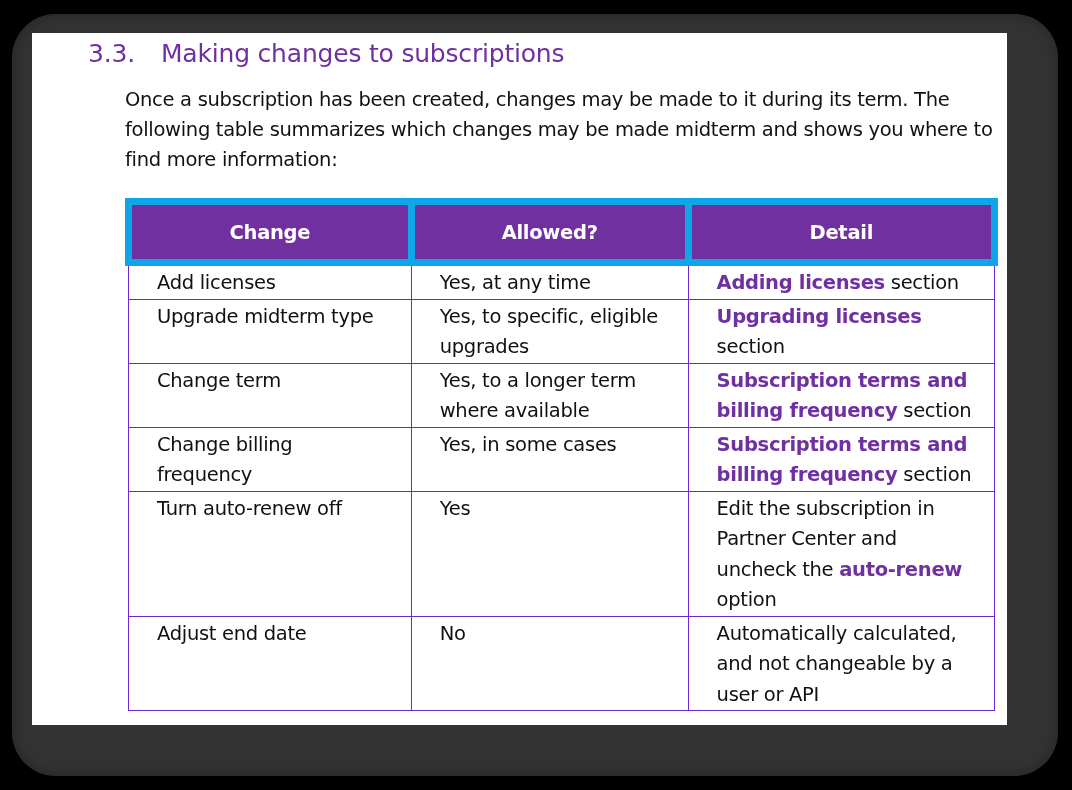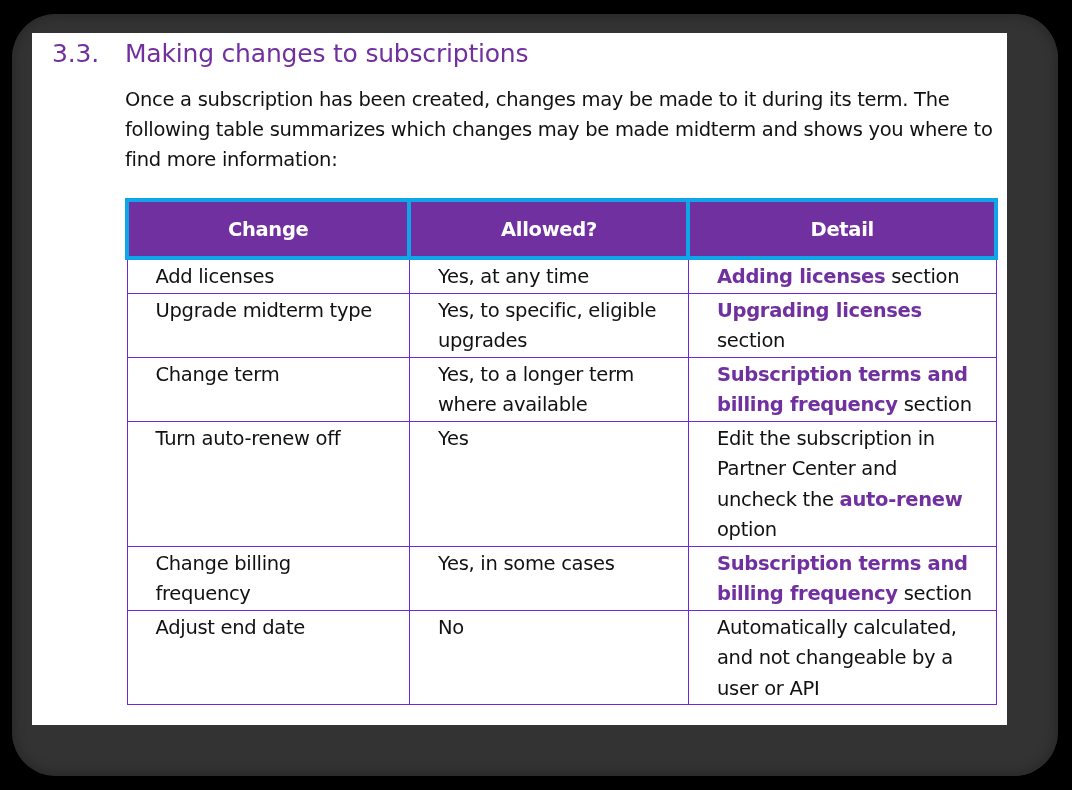--- a/index.html
+++ b/index.html
@@ -13,32 +13,32 @@
     box-shadow: 0 0 8px 4px #2a2a2a inset;
   }
   .page {
     position: absolute; left: 32px; top: 33px; width: 975px; height: 692px;
     background: #fff; overflow: hidden;
   }
   .heading {
     position: absolute; left: 20px; top: 6px; font-size: 25px; color: #7030a0;
     white-space: nowrap; letter-spacing: -0.2px;
   }
-  .heading .num { display: inline-block; width: 73px; }
+  .heading .num { display: inline-block; width: 73px; margin-left: 36px; }
   .intro {
     position: absolute; left: 93px; top: 52px; width: 880px;
     font-size: 19.5px; line-height: 30px; color: #111; letter-spacing: -0.3px;
   }
   table.changes {
     position: absolute; left: 93px; top: 165px; width: 873px;
     border-collapse: collapse; font-size: 19.5px; color: #111; letter-spacing: -0.3px;
   }
   table.changes th {
     background: #7030a0; color: #fff; font-weight: bold; height: 54px;
-    border: 4px solid #0ea5e9; font-size: 19.5px; text-align: center; padding: 0;
+    border: 7px solid #0ea5e9; font-size: 19.5px; text-align: center; padding: 0;
   }
   table.changes td {
     border: 1px solid #6d28d9; vertical-align: top; padding: 2px 8px 0 28px;
     line-height: 30.5px;
   }
   table.changes td.c3 { padding-left: 28px; }
   .col1 { width: 282px; }
   .col2 { width: 282px; }
   .col3 { width: 309px; }
   .link { color: #7030a0; font-weight: bold; }
@@ -71,28 +71,28 @@
         <td>Upgrade midterm type</td>
         <td style="padding-right:23px">Yes, to specific, eligible upgrades</td>
         <td class="c3" style="padding-right:60px"><span class="link">Upgrading licenses</span><span> section</span></td>
       </tr>
       <tr>
         <td>Change term</td>
         <td style="padding-right:30px">Yes, to a longer term where available</td>
         <td class="c3" style="padding-right:20px"><span class="link">Subscription terms and billing frequency</span><span> section</span></td>
       </tr>
       <tr>
+        <td style="padding-right:90px">Change billing frequency</td>
+        <td>Yes, in some cases</td>
+        <td class="c3" style="padding-right:20px"><span class="link">Subscription terms and billing frequency</span><span> section</span></td>
+      </tr>
+      <tr>
         <td style="height:120px">Turn auto-renew off</td>
         <td>Yes</td>
         <td class="c3" style="padding-right:20px"><span>Edit the subscription in Partner Center and uncheck the </span><span class="link">auto-renew</span><span> option</span></td>
-      </tr>
-      <tr>
-        <td style="padding-right:90px">Change billing frequency</td>
-        <td>Yes, in some cases</td>
-        <td class="c3" style="padding-right:20px"><span class="link">Subscription terms and billing frequency</span><span> section</span></td>
       </tr>
       <tr>
         <td style="height:90px">Adjust end date</td>
         <td>No</td>
         <td class="c3" style="padding-right:20px">Automatically calculated, and not changeable by a user or API</td>
       </tr>
     </tbody>
   </table>
 </div>
 

